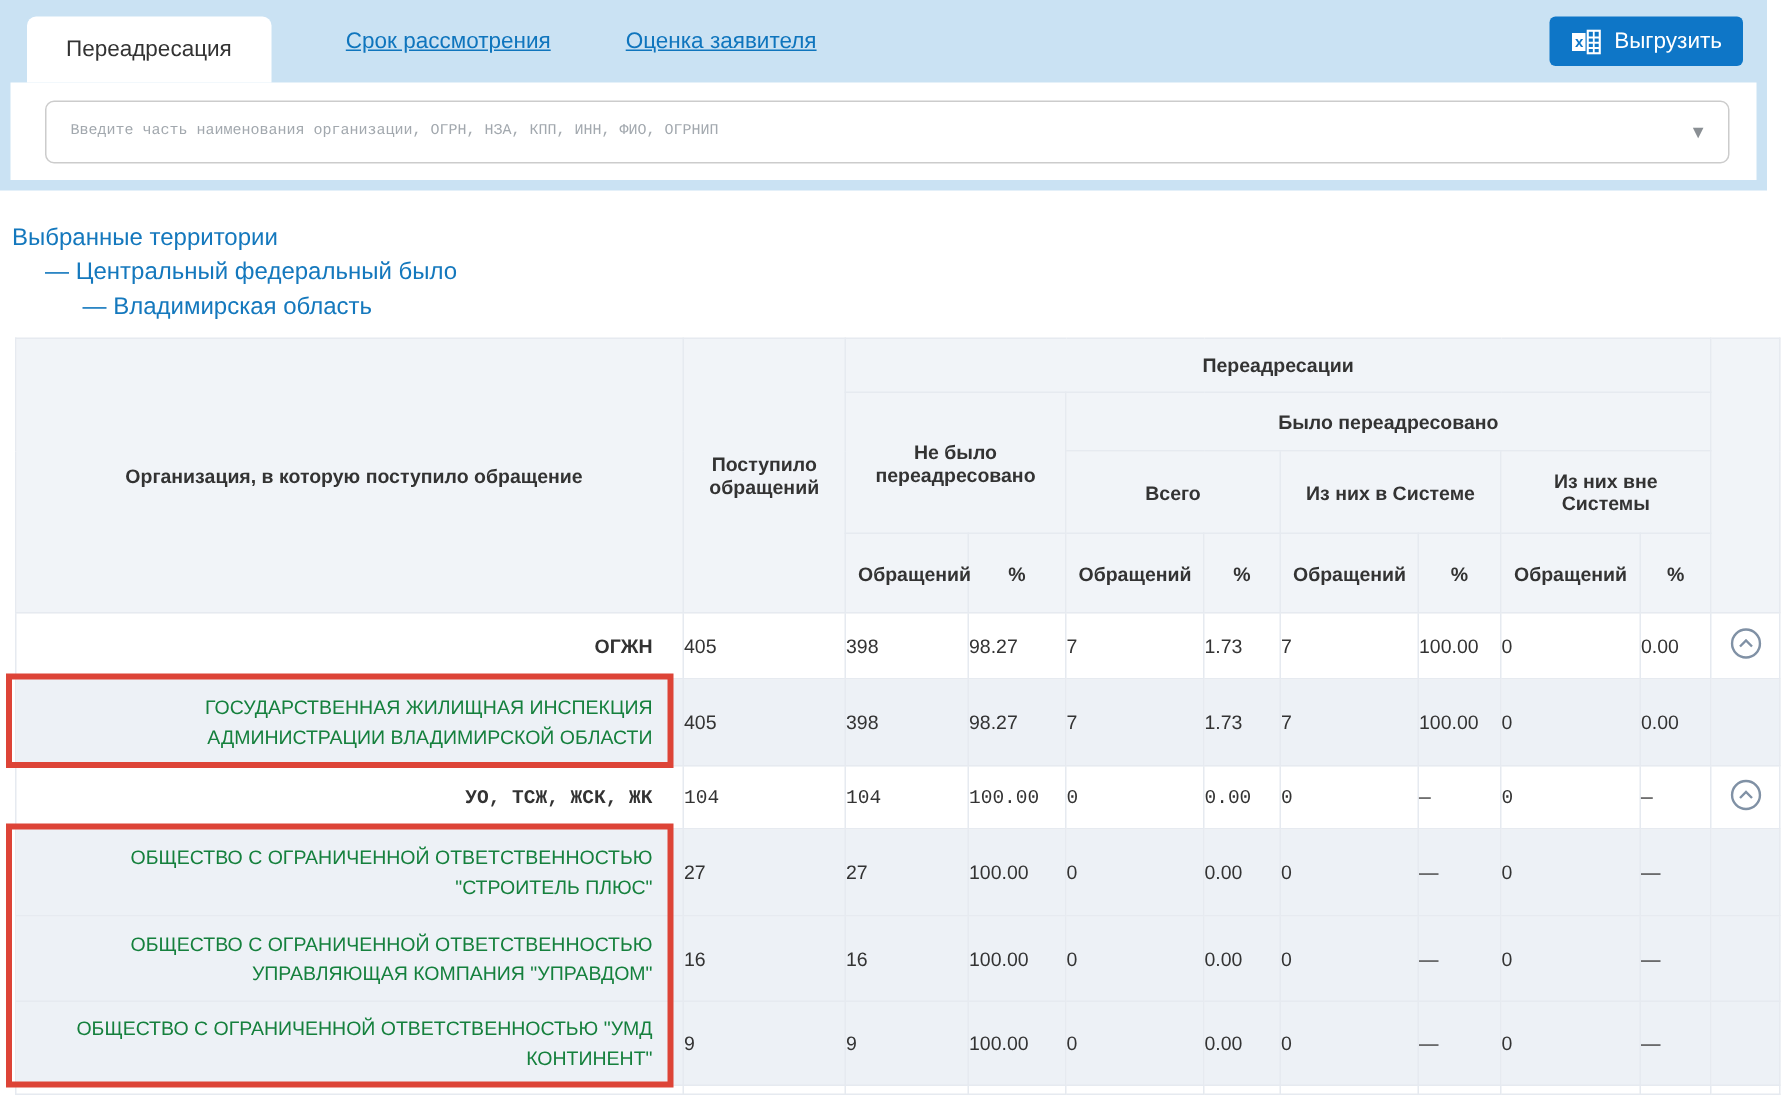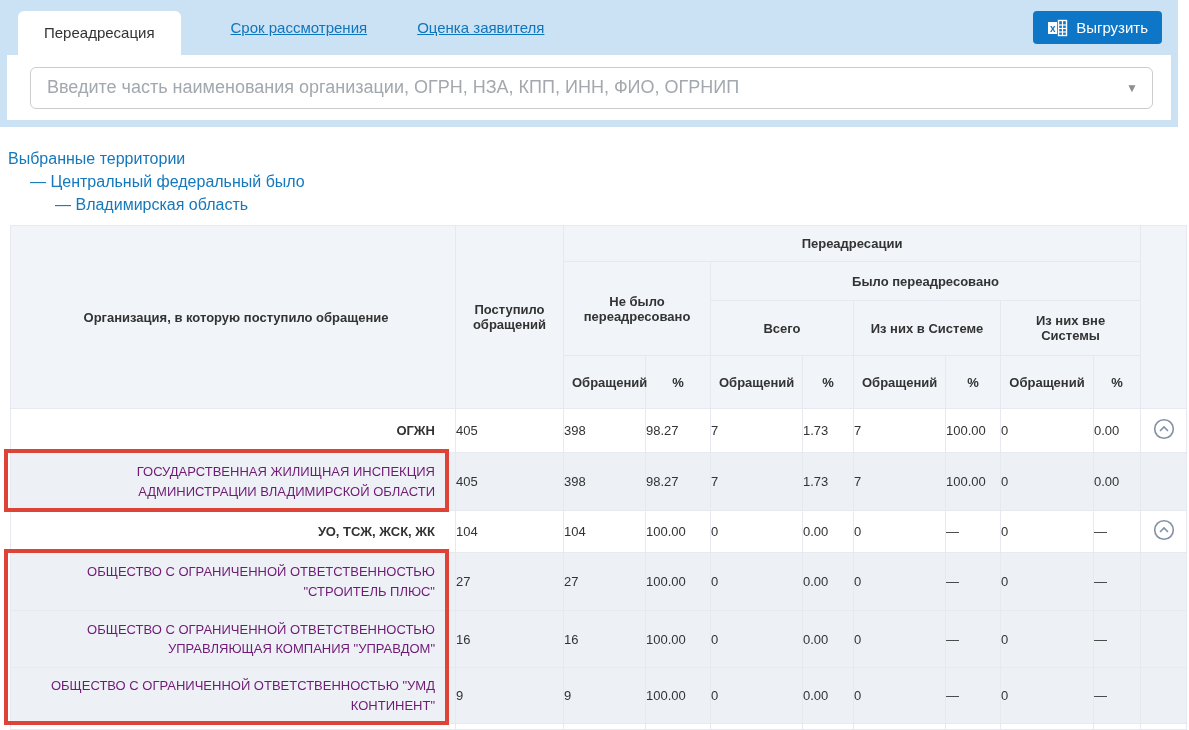--- a/index.html
+++ b/index.html
@@ -55,22 +55,22 @@
   .search-box {
     flex: 1; margin: 0 18px 0 23px;
     height: 42px;
     border: 1px solid #cccccc; border-radius: 6px;
     display: flex; align-items: center;
     padding: 0 14px 0 16px;
     background: #fff;
   }
   .search-input {
     flex: 1; border: none; outline: none;
-    font-size: 18px; color: #333;
-    font-family: Liberation Sans, sans-serif;
+    font-size: 10px; color: #333;
+    font-family: Liberation Mono, monospace;
   }
   .search-input::placeholder { color: #a2a8ae; opacity: 1; }
   .dd-arrow { color: #8a8f94; font-size: 12px; cursor: pointer; }
 
   
   .territories { position: absolute; left: 8px; top: 150px; font-size: 16px; }
   .terr-title { color: #1478bd; margin-bottom: 5px; }
   .terr-item { color: #1478bd; margin-bottom: 5px; cursor: pointer; }
   .terr-item .terr-link { cursor: pointer; }
   .lvl1 { padding-left: 22px; }
@@ -91,31 +91,31 @@
     padding: 10px 8px;
   }
   thead tr:nth-child(1) { height: 36px; }
   thead tr:nth-child(2) { height: 39px; }
   thead tr:nth-child(3) { height: 55px; }
   thead tr:nth-child(4) { height: 53px; }
   .org-header { text-align: center; padding-left: 14px !important; }
 
   tbody tr:nth-child(1) { height: 44px; }
   tbody tr:nth-child(2) { height: 58px; }
-  tbody tr:nth-child(3) { height: 42px; }
+  tbody tr:nth-child(3) { height: 42px; font-family: Liberation Mono, monospace; }
   tbody tr:nth-child(4) { height: 58px; }
   tbody tr:nth-child(5) { height: 57px; }
   tbody tr:nth-child(6) { height: 56px; }
 
   tbody tr.group td { background: #ffffff; }
   tbody tr.org td   { background: #edf1f6; }
   .name-cell { text-align: right; vertical-align: middle; padding: 6px 20px 6px 14px; }
   tr.group .name-cell { font-weight: bold; }
   tr.org .name-cell { padding-left: 30px; }
-  .org-link { color: #701a75; cursor: pointer; line-height: 1.5; }
+  .org-link { color: #15803d; cursor: pointer; line-height: 1.5; }
   .num-cell { text-align: left; vertical-align: middle; }
   .arrow-cell { text-align: center; vertical-align: middle; }
   .collapse-btn { display: inline-flex; cursor: pointer; }
   tfoot td { background: #ffffff; height: 6px; border: 1px solid #e6eaf0; }
 
   
   .hl-box {
     position: absolute; left: 4px; width: 445px;
     border: 4px solid #dd4437;
     pointer-events: none;

